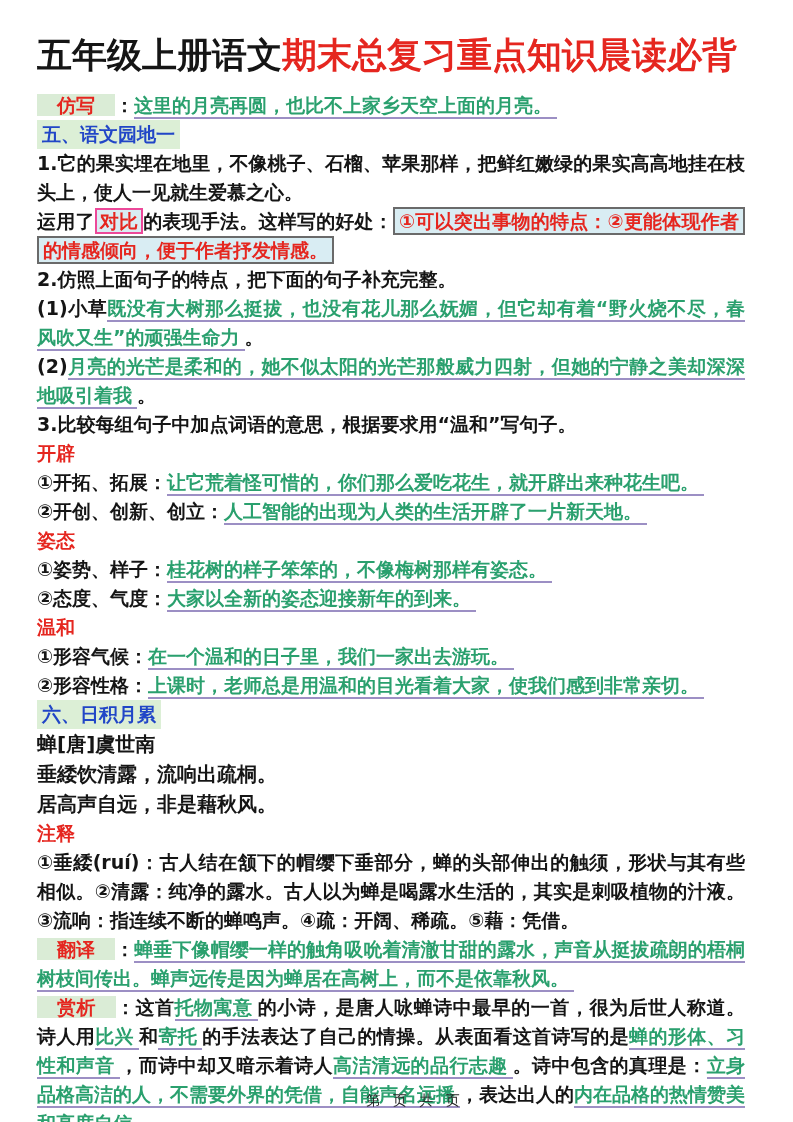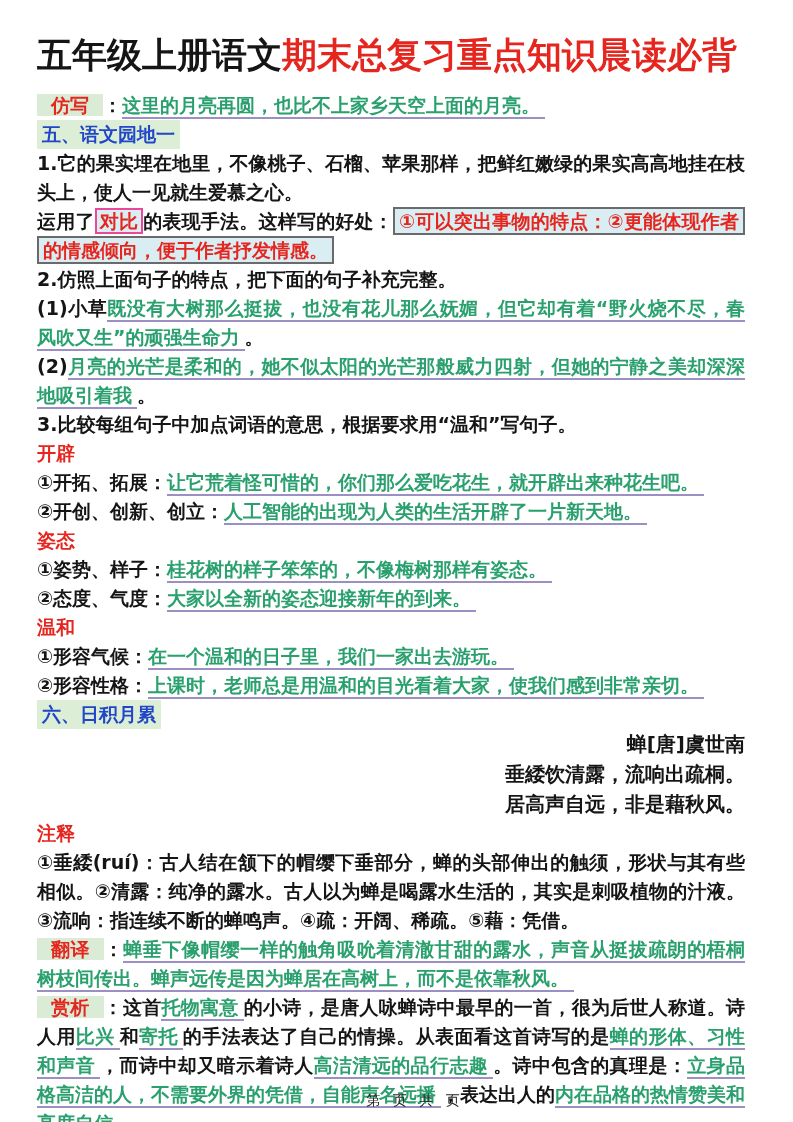--- a/index.html
+++ b/index.html
@@ -11,27 +11,27 @@
     color:#151515;
     overflow:hidden;
   }
   .content{padding:32px 37px 0 37px;}
   .doc-title{
     font-size:35px;font-weight:900;line-height:1.35;
     white-space:nowrap;letter-spacing:0px;margin-bottom:12px;
   }
   .doc-title .t-red{color:#e5261f;}
   .line{margin:0;font-size:19px;line-height:29px;font-weight:700;text-align:justify;}
-  .poem-line{margin:0;font-size:20px;line-height:30px;font-weight:700;text-align:right;}
+  .poem-line{margin:0;font-size:20px;line-height:30px;font-weight:700;text-align:left;}
   .ans{
     color:#2aa06e;font-weight:700;
     border-bottom:2px solid #9c8fc4;padding-bottom:1px;padding-right:5px;
   }
   .red-label{color:#e5261f;font-weight:700;}
-  .label-hl{background:#daecd6;padding:0 14px;}
+  .label-hl{background:#daecd6;padding:0 20px;}
   .sec-heading{
     display:inline-block;color:#2146c7;font-weight:700;
     background:#dcefd6;padding:0 5px;
   }
   .boxed-term{
     color:#e5261f;background:#d9edf3;
     border:2px solid #ec4899;padding:0 3px;font-weight:700;
   }
   .boxed-ans{
     color:#e5261f;background:#d9edf3;

